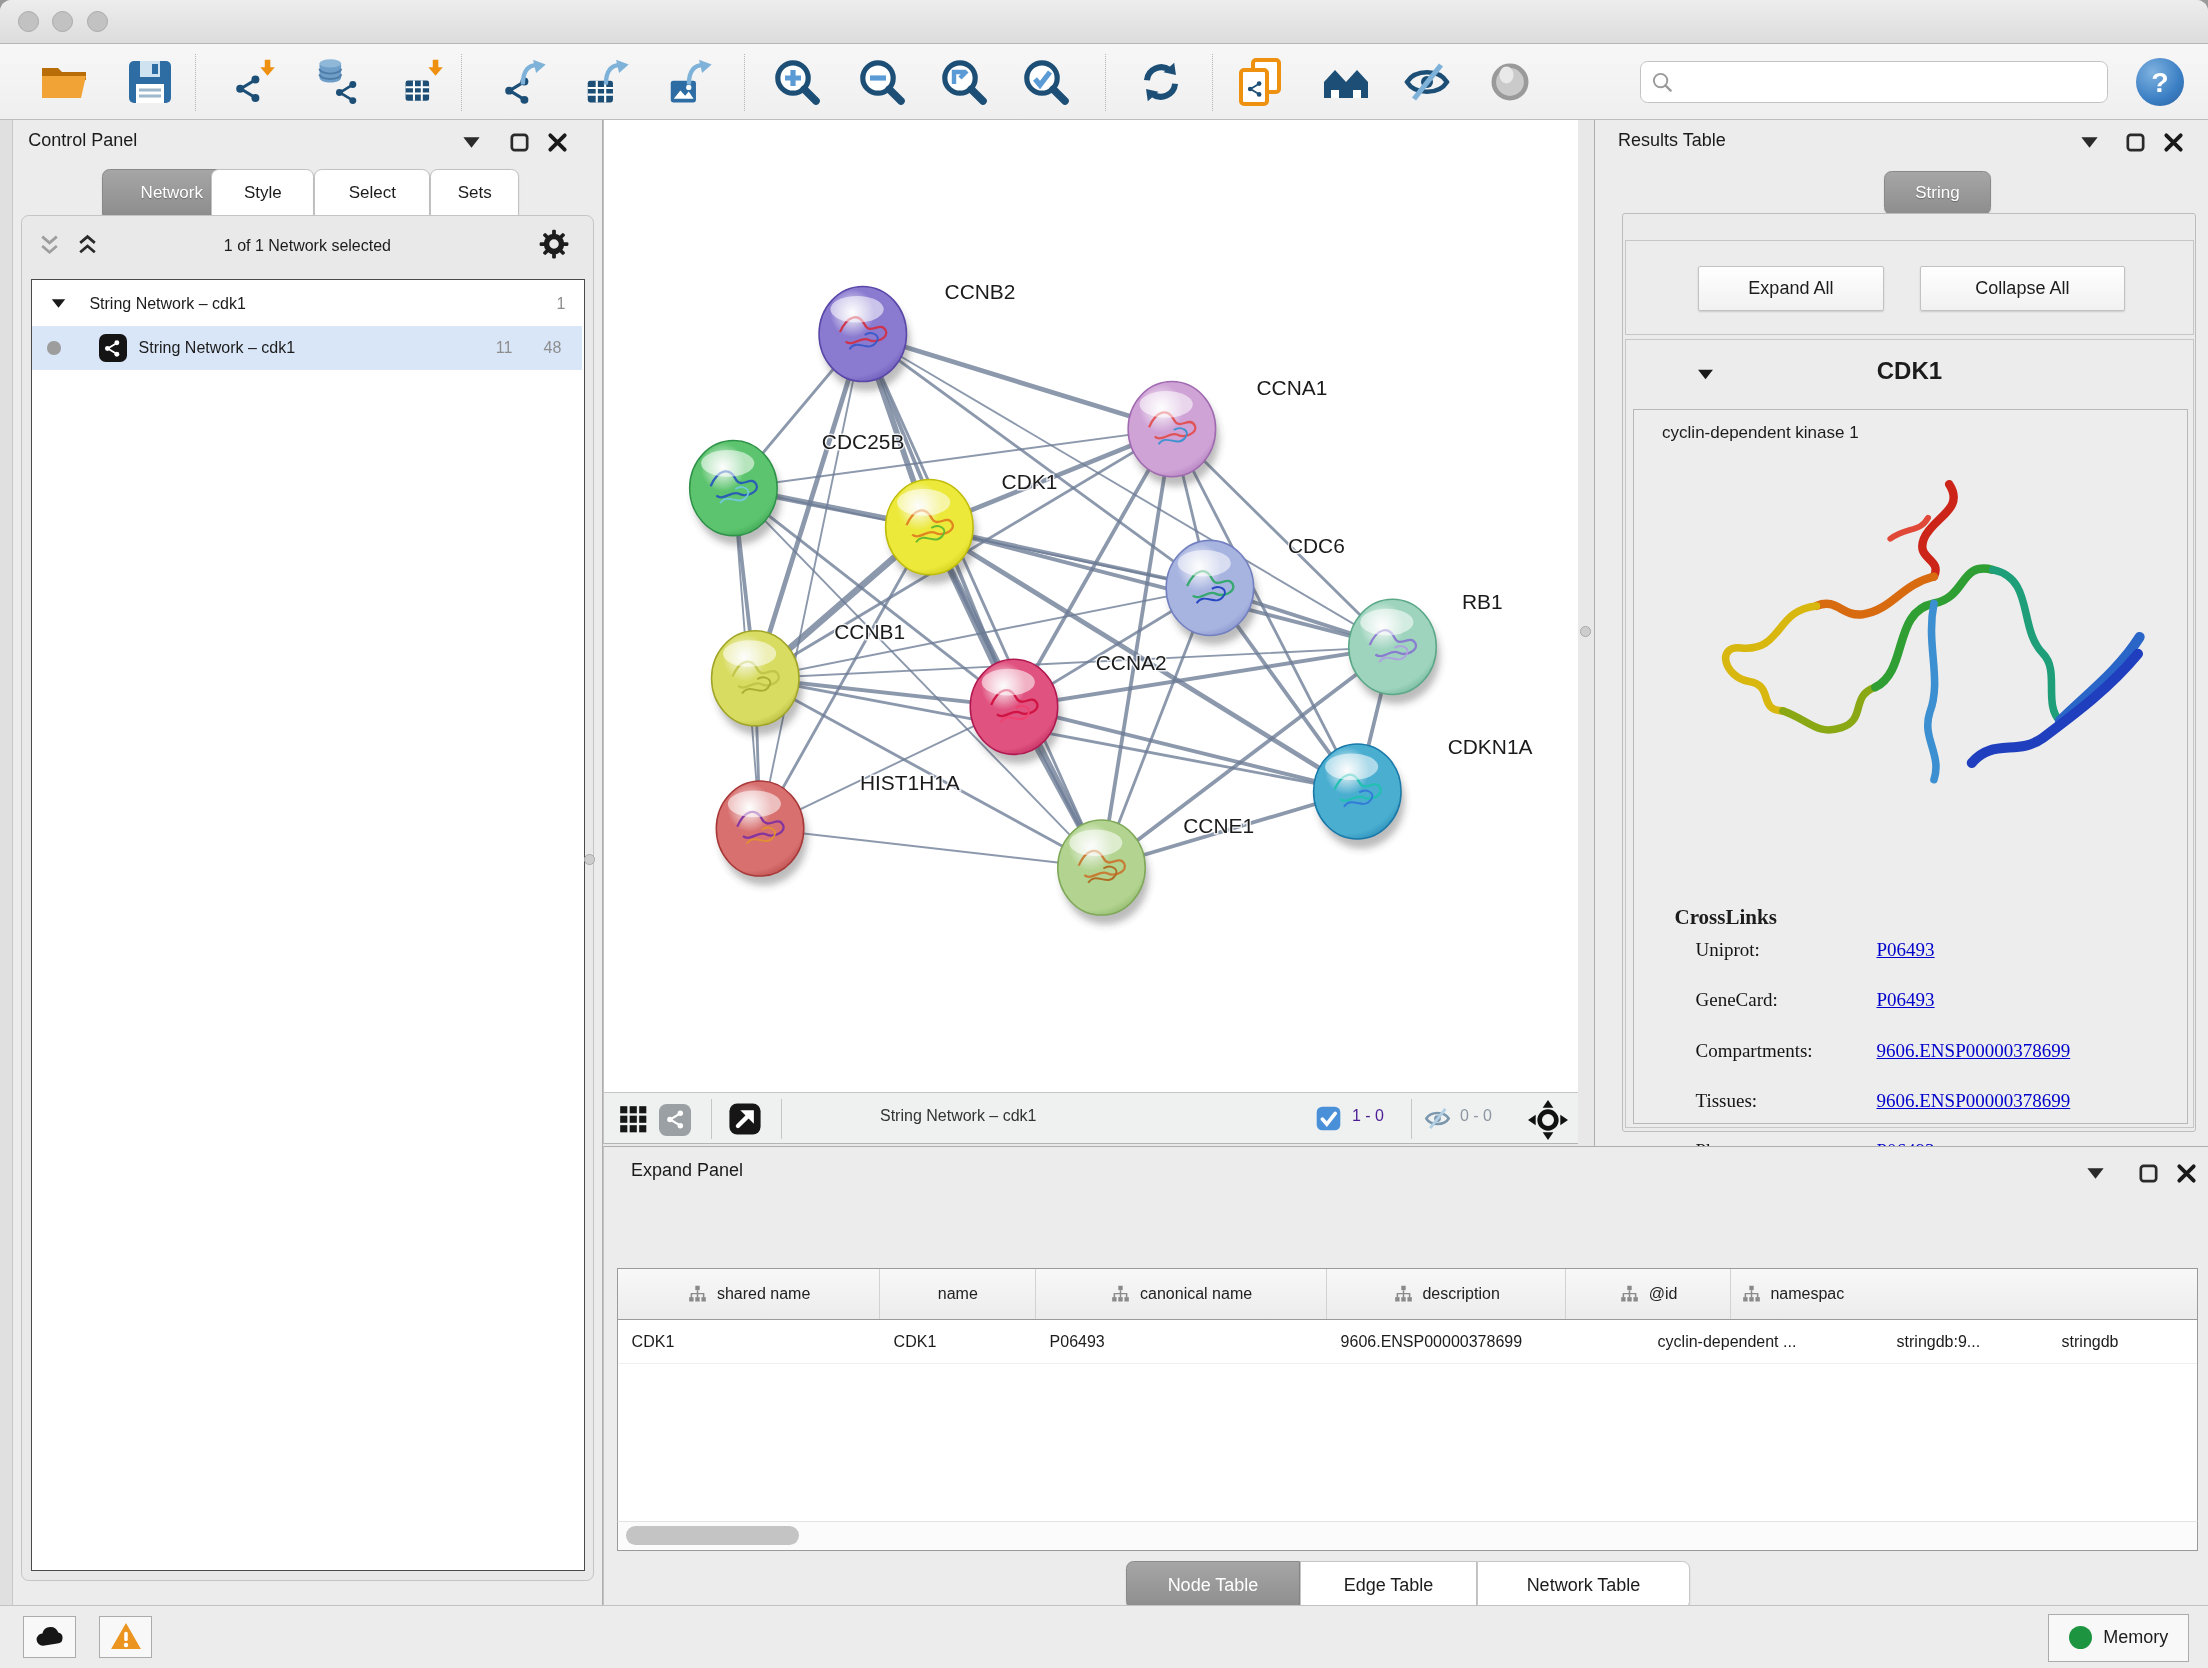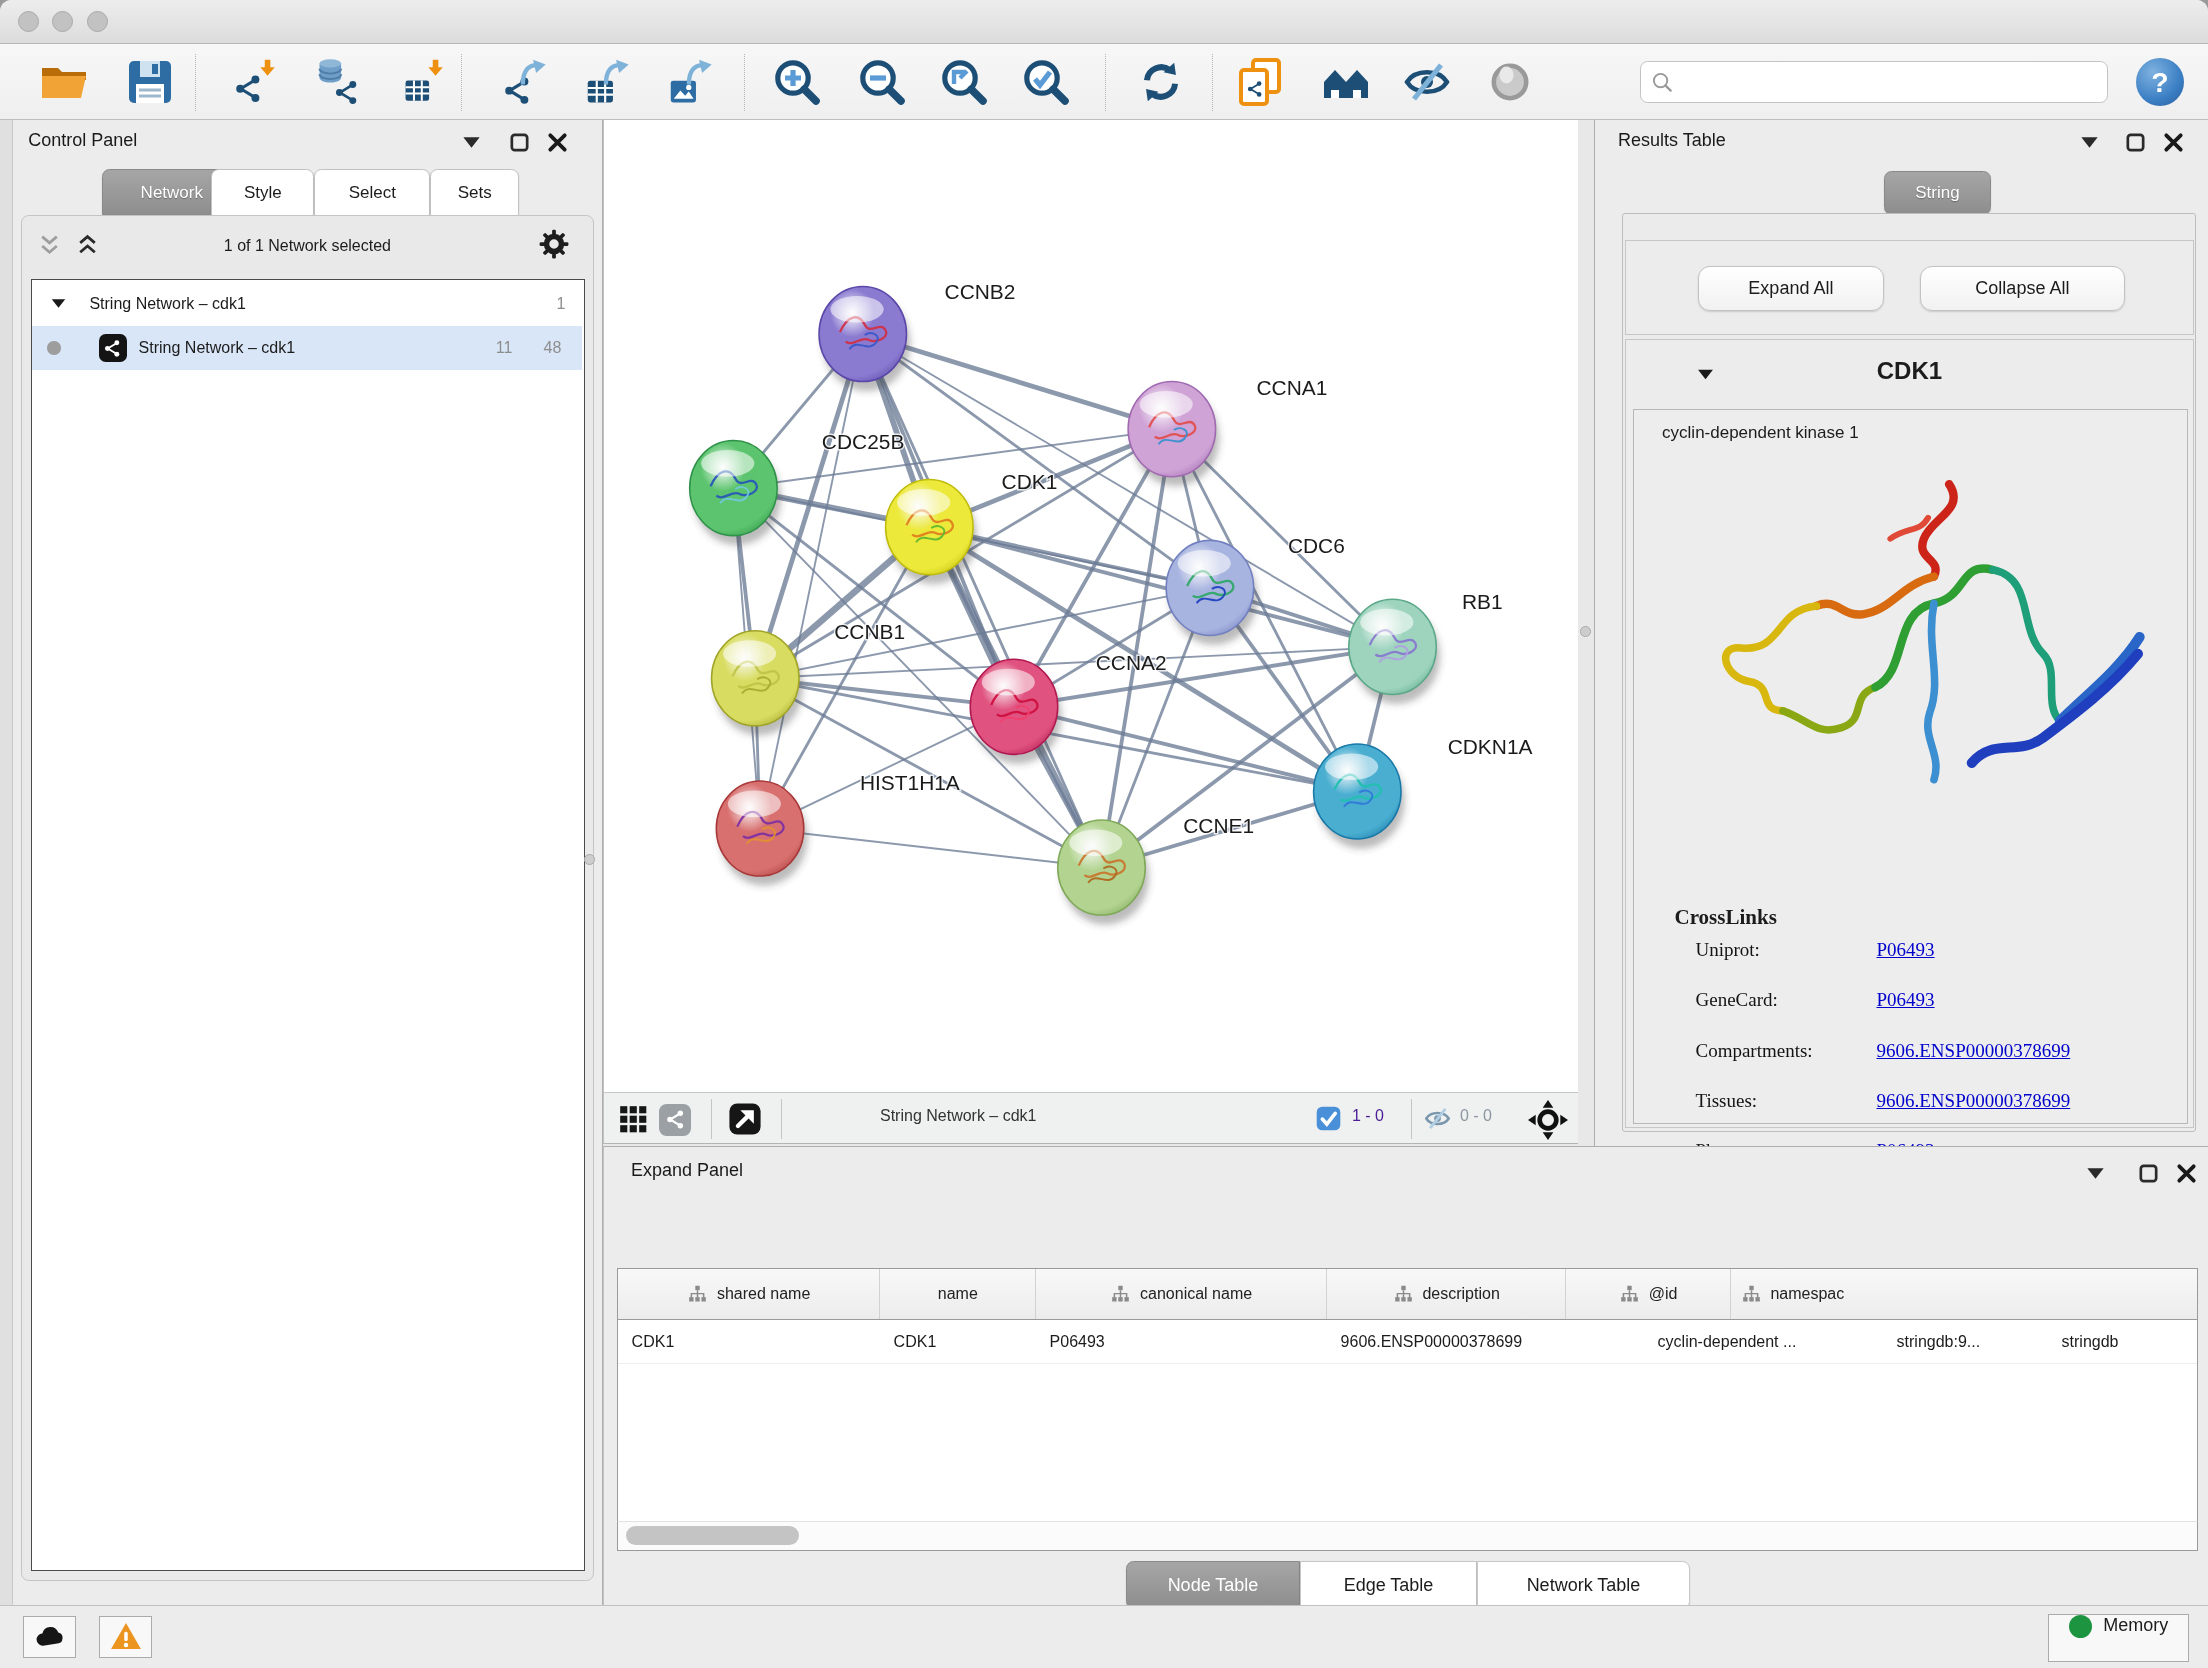--- a/index.html
+++ b/index.html
@@ -71,21 +71,21 @@
     border:1px solid #aaa; }
 
   
   .rp { position:absolute; left:1594px; top:120px; width:614px; height:1026px;
     background:#ececec; border-left:1.9px solid #aeaeae; }
   .rp-outer { position:absolute; left:27px; top:93px; width:574px; height:919px;
     background:#ebebeb; border:1px solid #bdbdbd; border-radius:2.9px; }
   .rp-btnbox { position:absolute; left:1.9px; top:26px; width:569px; height:95px;
     border:1px solid #c6c6c6; background:#ececec; }
   .btn { position:absolute; height:45px; background:linear-gradient(#ffffff,#f1f1f1);
-    border:1px solid #c2c2c2; border-radius:12px; font-size:18px; display:flex;
+    border:1px solid #c2c2c2; border-radius:2px; font-size:18px; display:flex;
     align-items:center; justify-content:center; cursor:pointer; box-shadow:0 1px 1.9px rgba(0,0,0,.15);text-align:center; }
   .rp-gene-box { position:absolute; left:1.9px; top:125px; width:569px; height:789px;
     border:1px solid #c6c6c6; background:#ececec; }
   .rp-desc-box { position:absolute; left:7.6px; top:69px; width:555px; height:715px;
     border:1px solid #b8b8b8; background:#ededed; }
   .serif { font-family:"Liberation Serif", serif; }
   .xl-row { position:absolute; left:0; width:100%; font-size:19px; }
   .xl-label { position:absolute; left:61px; color:#141414; }
   .xl-link { position:absolute; left:242px; color:#0000cc; text-decoration:underline; cursor:pointer; }
 
@@ -114,21 +114,21 @@
     justify-content:center; font-size:18px; background:#fff; border:1px solid #c6c6c6;
     cursor:pointer; box-shadow:0 1px 1.9px rgba(0,0,0,.12); }
   .tp-tab.sel { background:linear-gradient(#a6a6a6,#8d8d8d); color:#fff; border-color:#8a8a8a; }
 
   
   .sb { position:absolute; left:0; top:1605px; width:2208px; height:63px;
     background:#ececec; border-top:1.9px solid #c2c2c2; }
   .sb-btn { position:absolute; top:9.5px; width:53px; height:42px; background:#f8f8f8;
     border:1.9px solid #ababab; display:flex; align-items:center; justify-content:center; cursor:pointer; }
   .mem-btn { position:absolute; left:2048px; top:7.6px; width:141px; height:48px; background:#f8f8f8;
-    border:1.9px solid #ababab; display:flex; align-items:flex-start; justify-content:center; gap:11.4px;
+    border:1.9px solid #ababab; display:flex; align-items:center; justify-content:center; gap:11.4px;
     font-size:18px; cursor:pointer; }
   .mem-dot { width:23px; height:23px; border-radius:50%; background:#1d9440; }
 </style>
 </head>
 <body>
 
 <svg width="0" height="0" style="position:absolute">
 <defs>
   <symbol id="s-folder" viewBox="0 0 24 24">
         <path fill="#b96d08" d="M1 5h8l2 2h12v4H1z"></path>

